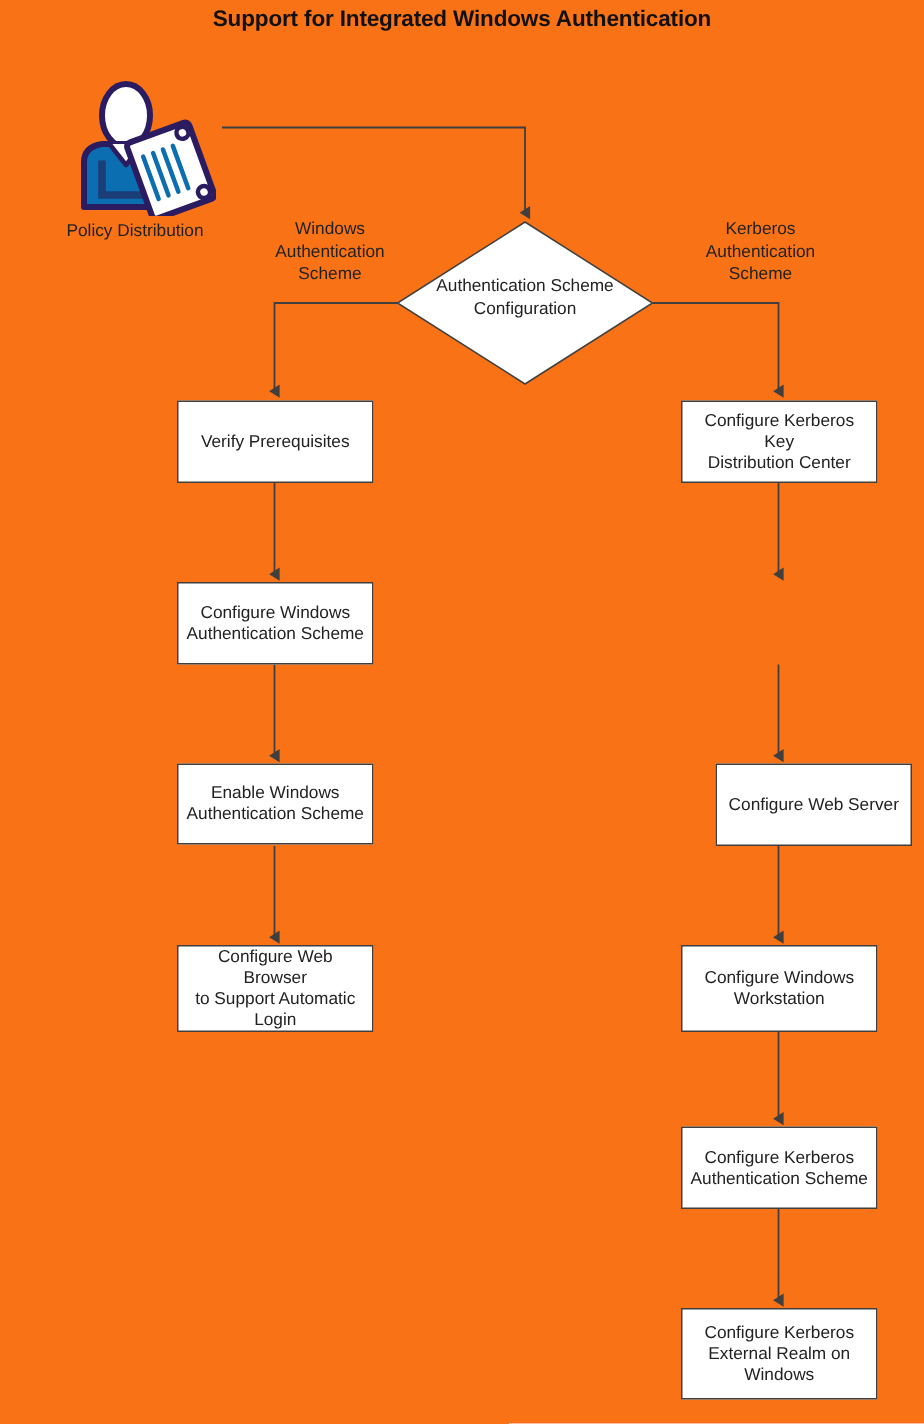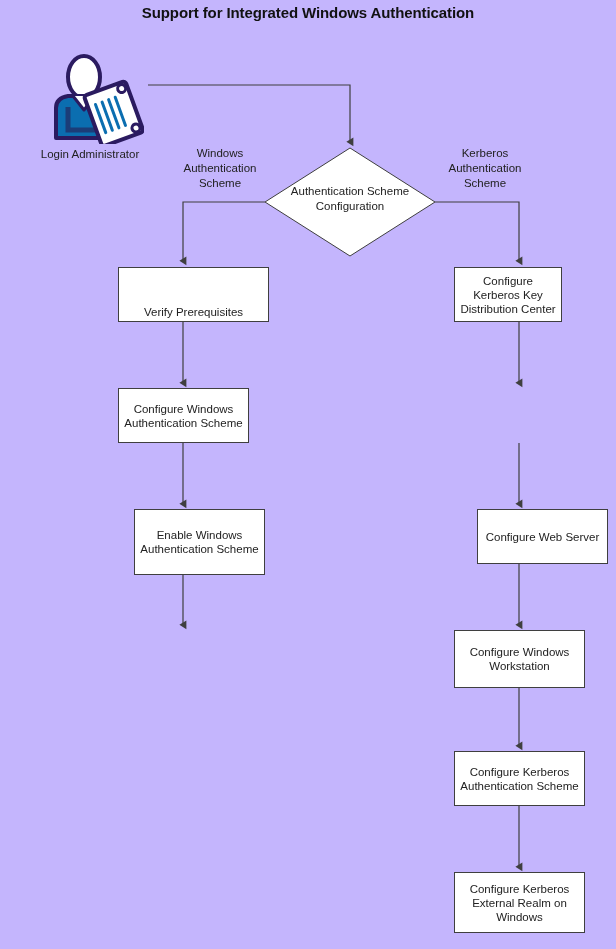--- a/index.html
+++ b/index.html
@@ -9,21 +9,21 @@
     background: #ffffff;
   }
   body {
     font-family: "Liberation Sans", sans-serif;
     color: #1a1a1a;
   }
   #canvas {
     position: relative;
     width: 616px;
     height: 949px;
-    background: #c4b5fd;
+    background: #f97316;
     overflow: hidden;
   }
   #diagram-title {
     position: absolute;
     left: 0;
     top: 4px;
     width: 616px;
     text-align: center;
     font-size: 15px;
     font-weight: bold;
@@ -139,49 +139,54 @@
           <line x1="56" y1="46" x2="56" y2="76"></line>
           <line x1="63" y1="46" x2="63" y2="76"></line>
           <line x1="70" y1="46" x2="70" y2="76"></line>
           <line x1="77" y1="46" x2="77" y2="76"></line>
         </g>
         <circle cx="86" cy="40" r="4" fill="#ffffff" stroke="#2b1b60" stroke-width="3"></circle>
         <circle cx="86" cy="82" r="4" fill="#ffffff" stroke="#2b1b60" stroke-width="3"></circle>
       </g>
     </svg>
   </div>
-  <div id="actor-caption">Login Administrator</div>
+  <div id="actor-caption">Policy Distribution</div>
 
   <div class="edge-label" style="left: 165px; top: 146px; width: 110px; white-space: pre-line;">Windows
 Authentication
 Scheme</div>
 
-  <div class="edge-label" style="left: 430px; top: 146px; width: 110px; white-space: pre-line;">Kerberos
+  <div class="edge-label" style="left: 452px; top: 146px; width: 110px; white-space: pre-line;">Kerberos
 Authentication
 Scheme</div>
 
   <div id="diamond-label" style="left: 264px; top: 184px; width: 172px; white-space: pre-line;">Authentication Scheme
 Configuration</div>
 
-  <div class="node-box" style="left:118px; top:267px; width:151px; height:55px;align-items:flex-end;">
+  <div class="node-box" style="left:118px; top:267px; width:131px; height:55px;">
     <span style="white-space: pre-line;">Verify Prerequisites</span>
   </div>
 
   <div class="node-box" style="left:118px; top:388px; width:131px; height:55px;">
     <span style="white-space: pre-line;">Configure Windows
 Authentication Scheme</span>
   </div>
 
-  <div class="node-box" style="left:134px; top:509px; width:131px; height:66px;">
+  <div class="node-box" style="left:118px; top:509px; width:131px; height:54px;">
     <span style="white-space: pre-line;">Enable Windows
 Authentication Scheme</span>
   </div>
 
-
-  <div class="node-box" style="left:454px; top:267px; width:108px; height:55px;">
+  <div class="node-box" style="left:118px; top:630px; width:131px; height:58px;">
+    <span style="white-space: pre-line;">Configure Web Browser
+to Support Automatic
+Login</span>
+  </div>
+
+  <div class="node-box" style="left:454px; top:267px; width:131px; height:55px;">
     <span style="white-space: pre-line;">Configure Kerberos Key
 Distribution Center</span>
   </div>
 
 
   <div class="node-box" style="left:477px; top:509px; width:131px; height:55px;">
     <span style="white-space: pre-line;">Configure Web Server</span>
   </div>
 
   <div class="node-box" style="left:454px; top:630px; width:131px; height:58px;">

